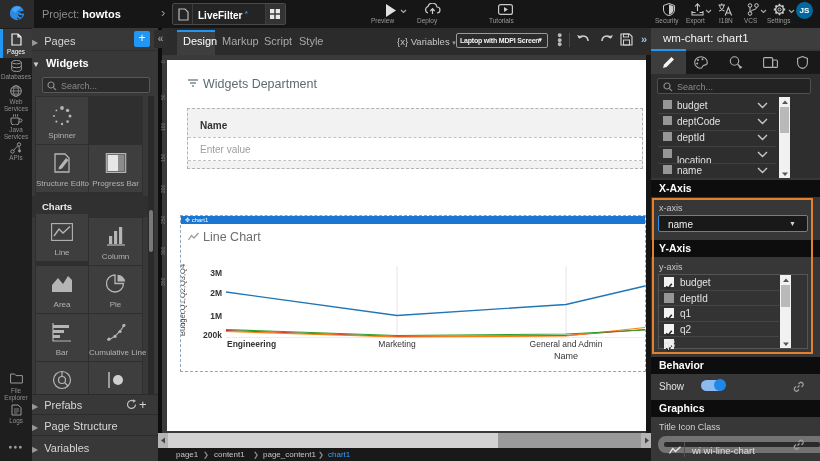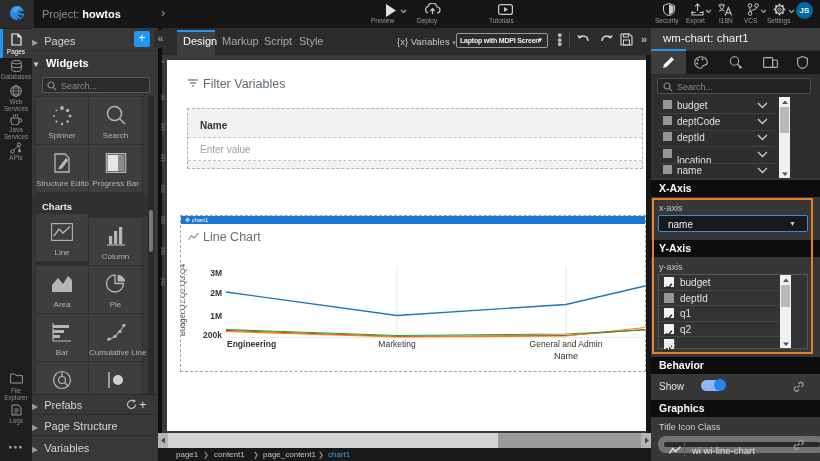--- a/index.html
+++ b/index.html
@@ -61,20 +61,34 @@
   <svg class="abs" style="left:9px;top:5px" width="16" height="16" viewBox="0 0 16 16">
     <circle cx="8" cy="8" r="7.2" fill="#2b8ae2"></circle>
     <path d="M15,5.8 Q10.5,7.2 9,5.8 Q11,9 14.8,8.8 Z" fill="#2b2b2b"></path>
     <path d="M13.5,10.3 Q9.8,10.3 8.6,8.8 Q9.6,12.4 12.6,12.4 Z" fill="#2b2b2b"></path>
     <path d="M10.5,13.6 Q8.4,13.2 7.8,12.2 Q8,14.8 9.6,15.1 Z" fill="#2b2b2b"></path>
     <path d="M2.8,4.5 A6.5,6.5 0 0 1 12,2.8 Q8,4.5 6.5,8 Q4,6.5 2.8,4.5 Z" fill="#4aa3ef"></path>
   </svg>
 </div>
 <div class="abs" style="left:42px;top:8px;font-size:11px;color:#8d8d8d">Project: <span style="color:#fff;font-weight:bold">howtos</span></div>
 <div class="abs" style="left:161px;top:5px;color:#9a9a9a;font-size:13px">›</div>
+<div class="abs" id="pagetab">
+  <svg class="abs" style="left:5px;top:4px" width="11" height="13" viewBox="0 0 11 13">
+    <path d="M1,1 h6 l3,3 v8 h-9 z" fill="none" stroke="#b9b9b9" stroke-width="1.2"></path>
+  </svg>
+  <div class="abs" style="left:1px;top:0;width:19px;height:20px;border-right:1px solid #3d3d3d"></div>
+  <div class="abs" style="left:25px;top:5px;color:#fff;font-size:10px;font-weight:bold">LiveFilter<span style="color:#2196f3;font-size:8px;vertical-align:3px"> *</span></div>
+  <div class="abs" style="left:92px;top:0px;width:20px;height:20px;background:#333;border-left:1px solid #3d3d3d"></div>
+  <svg class="abs" style="left:97px;top:5px" width="10" height="10" viewBox="0 0 10 10">
+    <rect x="0" y="0" width="4.3" height="4.3" fill="#e8e8e8"></rect>
+        <rect x="5.7" y="0" width="4.3" height="4.3" fill="#e8e8e8"></rect>
+    <rect x="0" y="5.7" width="4.3" height="4.3" fill="#e8e8e8"></rect>
+        <rect x="5.7" y="5.7" width="4.3" height="4.3" fill="#e8e8e8"></rect>
+  </svg>
+</div>
 
 <svg class="abs" style="left:385px;top:4px" width="12" height="13" viewBox="0 0 12 13">
       <path d="M1,0 L11,6.5 L1,13 Z" fill="#e0e0e0"></path>
     </svg>
 <svg class="abs" style="left:400px;top:9px" width="7" height="5" viewBox="0 0 7 5">
       <path d="M1,1 L3.5,3.5 L6,1" fill="none" stroke="#aaa" stroke-width="1.2"></path>
     </svg>
 <div class="tb-lbl" style="left:371px;top:17px">Preview</div>
 <svg class="abs" style="left:424px;top:3px" width="17" height="12" viewBox="0 0 17 12">
   <path d="M4,10 A3.4,3.4 0 0 1 4,3.5 A4.6,4.6 0 0 1 13,4 A3,3 0 0 1 13,10" fill="none" stroke="#c9c9c9" stroke-width="1.2"></path>
@@ -192,27 +206,20 @@
           <circle cx="16.6" cy="5.4" r="1.7"></circle>
           <circle cx="19" cy="11" r="1.5"></circle>
           <circle cx="16.6" cy="16.6" r="1.3"></circle>
           <circle cx="11" cy="19" r="1.2"></circle>
           <circle cx="5.4" cy="16.6" r="1.1"></circle>
           <circle cx="3" cy="11" r="1"></circle>
           <circle cx="5.4" cy="5.4" r="0.9"></circle>
         </g>
   </svg>
   <div class="wlbl">Spinner</div>
-</div>
-<div class="wcell" style="left:89px;top:97px;width:53px;height:47px">
-  <svg class="wico" style="top:7px" width="22" height="22" viewBox="0 0 22 22">
-    <circle cx="9.5" cy="9.5" r="7" fill="none" stroke="#b5b5b5" stroke-width="1.5"></circle>
-    <path d="M14.5,14.5 L20,20" stroke="#b5b5b5" stroke-width="1.5"></path>
-  </svg>
-  <div class="wlbl">Search</div>
 </div>
 
 <div class="wcell" style="left:36px;top:145px;width:52px;height:47px">
   <svg class="wico" style="top:7px" width="22" height="22" viewBox="0 0 22 22">
     <path d="M4,2 h10 l4,4 v14 h-14 z" fill="none" stroke="#b5b5b5" stroke-width="1.3"></path>
     <path d="M8,15 L15,6 L17.5,8 L11,16.5 L7.5,17.5 Z" fill="#b5b5b5"></path>
   </svg>
   <div class="wlbl">Structure Editor</div>
 </div>
 <div class="wcell" style="left:89px;top:145px;width:53px;height:47px">
@@ -341,21 +348,21 @@
 <div class="abs" style="left:160px;top:193px;color:#7e7e7e;font-size:5px;transform:rotate(-90deg);transform-origin:left top">200</div>
 <div class="abs" style="left:160px;top:224px;color:#7e7e7e;font-size:5px;transform:rotate(-90deg);transform-origin:left top">250</div>
 <div class="abs" style="left:160px;top:255px;color:#7e7e7e;font-size:5px;transform:rotate(-90deg);transform-origin:left top">300</div>
 <div class="abs" style="left:160px;top:286px;color:#7e7e7e;font-size:5px;transform:rotate(-90deg);transform-origin:left top">350</div>
 
 <div class="abs" id="page"></div>
 
 <svg class="abs" style="left:188px;top:79px" width="10" height="9" viewBox="0 0 10 9">
   <path d="M0,1 H10 M2,4 H8 M4,7 H6" stroke="#7a8a93" stroke-width="1.3"></path>
 </svg>
-<div class="abs" style="left:203px;top:77px;font-size:12.5px;color:#5d6a72">Filter Variables</div>
+<div class="abs" style="left:203px;top:77px;font-size:12.5px;color:#5d6a72">Widgets Department</div>
 <div class="abs dash" style="left:187px;top:108px;width:456px;height:61px;background:#f2f2f2"></div>
 <div class="abs" style="left:188px;top:109px;width:454px;height:28px;background:#f2f2f2"></div>
 <div class="abs" style="left:200px;top:120px;font-size:10px;font-weight:bold;color:#333">Name</div>
 <div class="abs" style="left:188px;top:137px;width:454px;height:24px;background:#fff;border-top:1px dashed #c2c2c2;border-bottom:1px dashed #c2c2c2"></div>
 <div class="abs" style="left:200px;top:144px;font-size:10px;color:#9e9e9e">Enter value</div>
 
 <div class="abs" style="left:180px;top:215px;width:466px;height:157px;border:1px dashed #8fa7b8"></div>
 <div class="abs" style="left:181px;top:216px;width:464px;height:8px;background:#1976d2"></div>
 <div class="abs" style="left:185px;top:216px;color:#fff;font-size:6px;line-height:8px">✥ chart1</div>
 <svg class="abs" style="left:188px;top:232px" width="11" height="10" viewBox="0 0 11 10">

